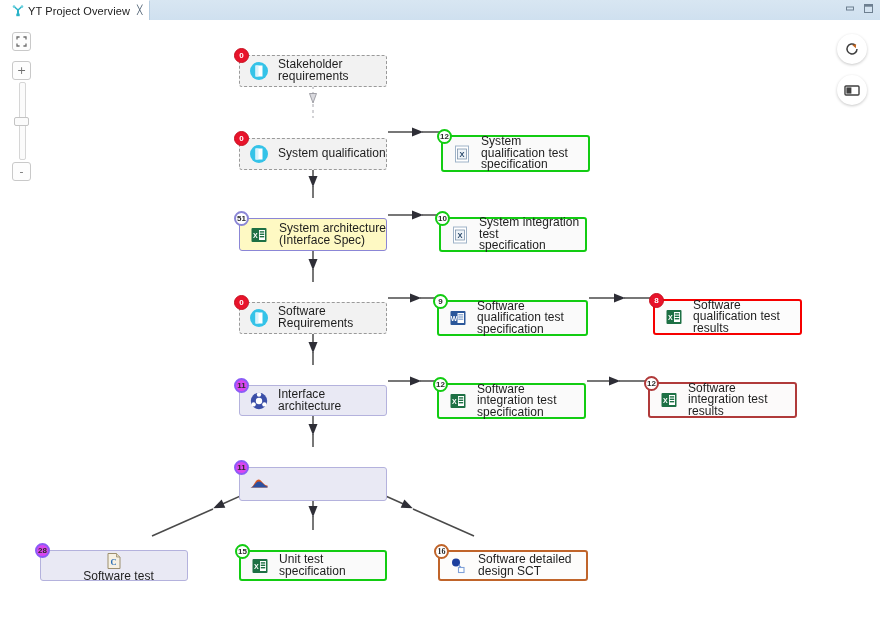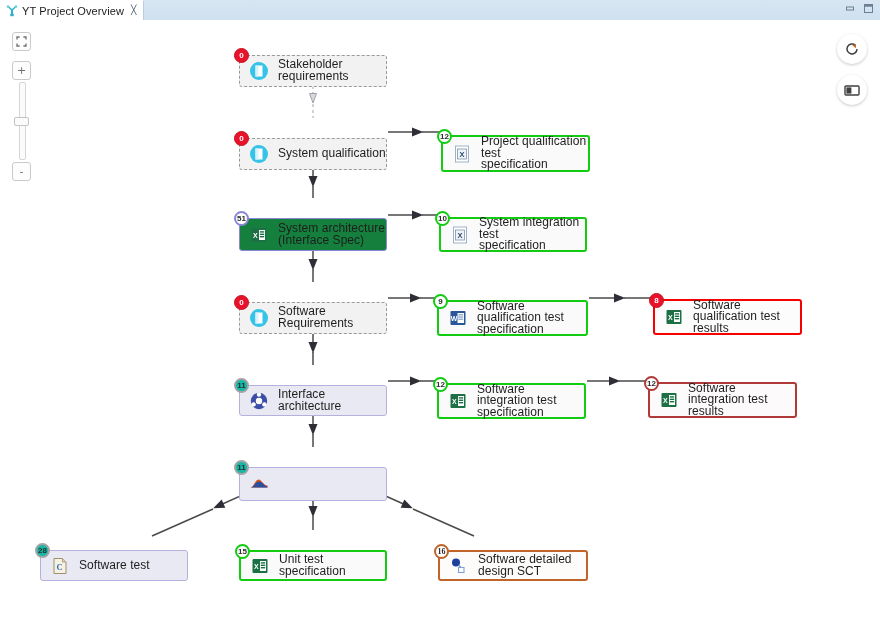--- a/index.html
+++ b/index.html
@@ -13,21 +13,21 @@
 
   
   .tabbar{
     position:absolute;left:0;top:0;width:880px;height:20px;
     background:linear-gradient(to bottom,#d8e6f2 0%,#cfe0ef 100%);
     border-bottom:1px solid #a9c2d8;
   }
   .tab{
     position:absolute;left:0;top:0;height:20px;
     display:flex;align-items:center;gap:4px;
-    padding:0 7px 0 6px;
+    padding:0 7px 0 12px;
     background:#ffffff;
     border-right:1px solid #b7cde0;
     border-top:1px solid #ffffff;
     box-sizing:border-box;
   }
   .tab-icon{width:12px;height:12px;flex:0 0 auto;display:block;}
   .tab-label{
     font-size:11px;color:#1b1b1b;white-space:nowrap;letter-spacing:.1px;
   }
   .tab-close{
@@ -90,31 +90,31 @@
     position:absolute;left:-6px;top:-8px;
     min-width:15px;height:15px;box-sizing:border-box;
     border-radius:50%;
     display:flex;align-items:center;justify-content:center;
     font-size:8px;line-height:1;font-weight:bold;
     padding:0 1px;
   }
 
   
   .n-dashed{background:#f2f2f2;border:1px dashed #9a9a9a;}
-  .n-blue{background:#15803d;border:1px solid #8b86d6;}
+  .n-blue{background:#fef9c3;border:1px solid #8b86d6;justify-content:space-between;}
   .n-bluelite{background:#e9e9f4;border:1px solid #b4b2dd;}
   .n-green{background:#fafafa;border:2px solid #12cc12;}
   .n-red{background:#fcfcfc;border:2px solid #f60000;}
   .n-darkred{background:#fcfafa;border:2px solid #b03a3a;}
   .n-orange{background:#fdfcfb;border:2px solid #c0642a;}
 
   .b-red{background:#e8132b;color:#ffffff;border:1px solid #c7101f;}
   .b-green{background:#ffffff;color:#2c2c2c;border:2px solid #12cc12;}
   .b-blue{background:#ffffff;color:#2c2c2c;border:2px solid #8b86d6;}
-  .b-bluelite{background:#14b8a6;color:#2c2c2c;border:2px solid #a3a3a3;}
+  .b-bluelite{background:#d946ef;color:#2c2c2c;border:2px solid #8b5cf6;}
   .b-darkred{background:#ffffff;color:#2c2c2c;border:2px solid #b03a3a;}
   .b-orange{background:#ffffff;color:#2c2c2c;border:2px solid #c0642a;font-family:Liberation Serif, serif;}
 </style>
 </head>
 <body>
 
 <div class="app">
 
   <div class="tabbar">
     <div class="tab">
@@ -240,21 +240,21 @@
       <div class="ntext">System qualification</div>
     </div>
 
     <div class="node n-green" style="left:441px;top:115px;width:149px;height:37px;">
       <div class="badge b-green">12</div>
       <svg class="nicon" viewBox="0 0 20 20">
         <rect x="3.5" y="2" width="13" height="16" fill="#ffffff" stroke="#9fb3c8" stroke-width="1"></rect>
         <rect x="5.5" y="5" width="9" height="10" fill="#eef3f8" stroke="#7d93ab" stroke-width="0.8"></rect>
         <text x="10" y="12.6" font-size="7.5" font-weight="bold" fill="#2b4a6b" text-anchor="middle" font-family="Liberation Sans, sans-serif">X</text>
       </svg>
-      <div class="ntext">Project qualification test
+      <div class="ntext">System qualification test
 specification</div>
     </div>
 
     <div class="node n-blue" style="left:239px;top:198px;width:148px;height:33px;">
       <div class="badge b-blue">51</div>
       <svg class="nicon" viewBox="0 0 20 20">
         <rect x="2.5" y="3" width="15" height="14" rx="1" fill="#1d7044"></rect>
         <rect x="10" y="5" width="6" height="10" fill="#ffffff"></rect>
         <rect x="10.8" y="6.2" width="4.4" height="1.4" fill="#1d7044"></rect>
         <rect x="10.8" y="8.6" width="4.4" height="1.4" fill="#1d7044"></rect>
@@ -355,21 +355,21 @@
     </div>
 
     <div class="node n-bluelite" style="left:239px;top:447px;width:148px;height:34px;">
       <div class="badge b-bluelite">11</div>
       <svg class="nicon" viewBox="0 0 20 20">
         <path d="M1.5,13.5 C5,13.5 6,5.5 9.5,5.5 C13,5.5 14,11.5 18.5,11.5 L18.5,13.5 Z" fill="#d8541f"></path>
         <path d="M1.5,13.5 C5,13.5 6.5,7.5 10,7.5 C13.5,7.5 15,12 18.5,12.5 L18.5,13.5 Z" fill="#2b4fa0"></path>
       </svg>
     </div>
 
-    <div class="node n-bluelite" style="left:40px;top:530px;width:148px;height:31px;">
+    <div class="node n-bluelite" style="left:40px;top:530px;width:148px;height:31px;flex-direction:column;">
       <div class="badge b-bluelite">28</div>
       <svg class="nicon" viewBox="0 0 20 20">
         <path d="M4,2.5 H12.5 L16,6 V17.5 H4 Z" fill="#f6f1e3" stroke="#9c8f6f" stroke-width="1"></path>
         <path d="M12.5,2.5 V6 H16" fill="#e0d6bb" stroke="#9c8f6f" stroke-width="0.8"></path>
         <text x="9.5" y="14" font-size="8.5" font-weight="bold" fill="#2b6fb5" text-anchor="middle" font-family="Liberation Serif, serif">C</text>
       </svg>
       <div class="ntext">Software test</div>
     </div>
 
     <div class="node n-green" style="left:239px;top:530px;width:148px;height:31px;">

